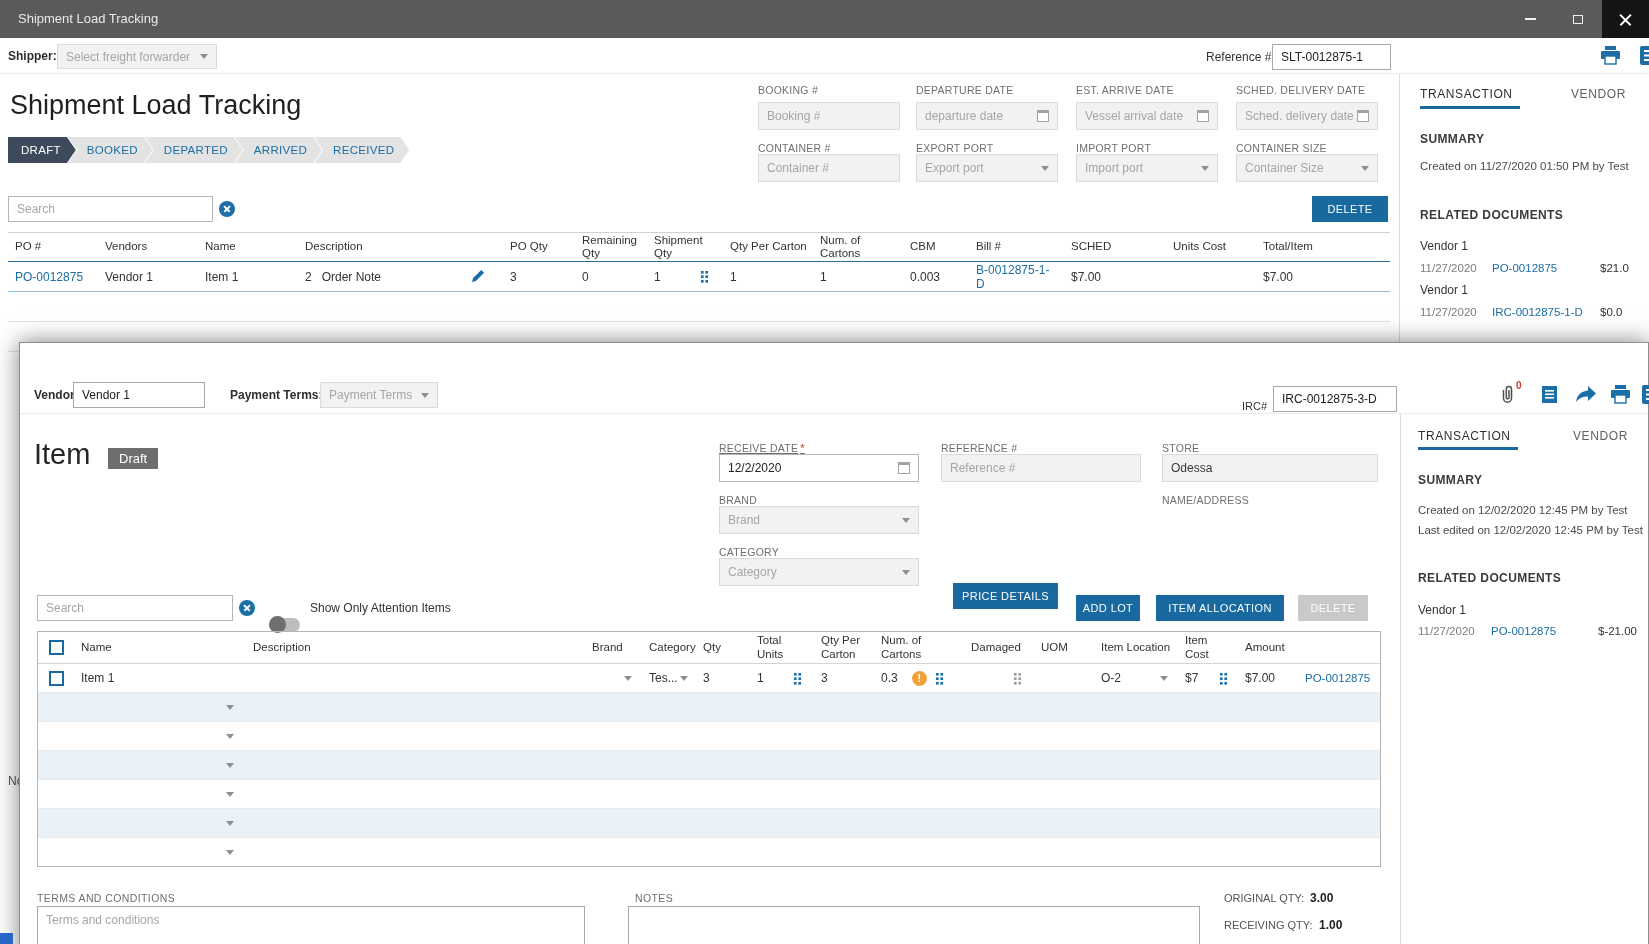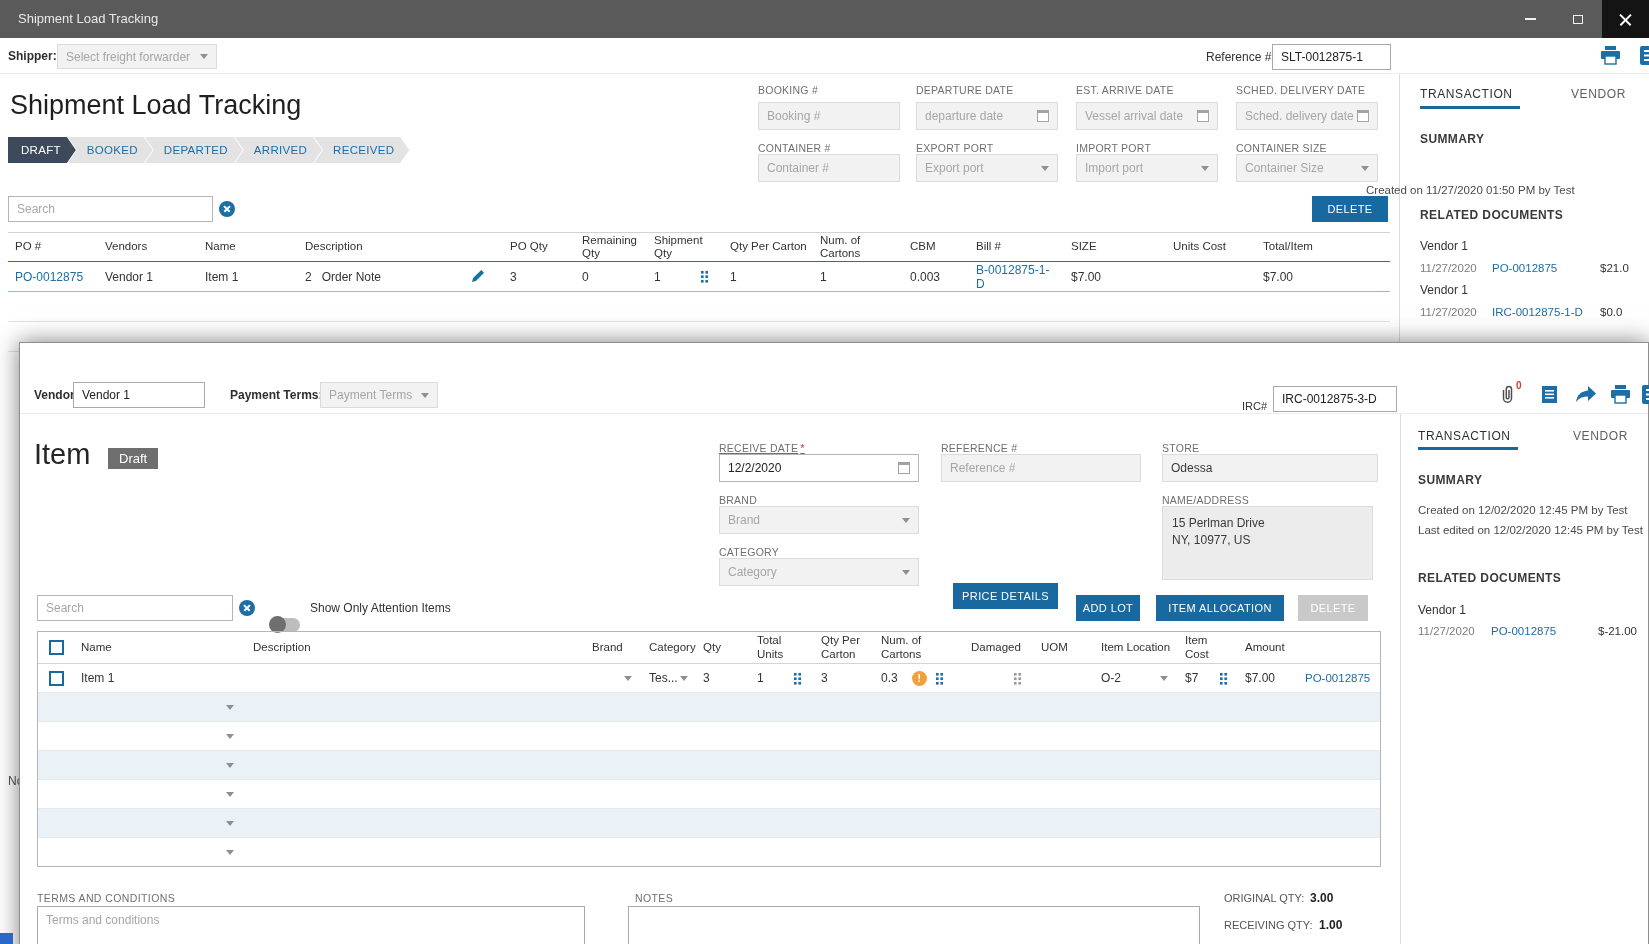--- a/index.html
+++ b/index.html
@@ -190,21 +190,21 @@
       <div class="hcell mc1">Vendors</div>
       <div class="hcell mc2">Name</div>
       <div class="hcell mc3">Description</div>
       <div class="hcell mc4">PO Qty</div>
       <div class="hcell mc5">Remaining Qty</div>
       <div class="hcell mc6">Shipment Qty</div>
       <div class="hcell mc7 nw">Qty Per Carton</div>
       <div class="hcell mc8">Num. of Cartons</div>
       <div class="hcell mc9">CBM</div>
       <div class="hcell mc10">Bill #</div>
-      <div class="hcell mc11">SIZE</div>
+      <div class="hcell mc11">SCHED</div>
       <div class="hcell mc12">Units Cost</div>
       <div class="hcell mc13">Total/Item</div>
     </div>
     <div class="abs hrow" style="left:8px;top:262px;width:1382px;height:30px;border-bottom:1px solid #8fb9d4;">
       <div class="cell mc0">
           <span class="link">PO-0012875</span>
         </div>
       <div class="cell mc1">Vendor 1</div>
       <div class="cell mc2">Item 1</div>
       <div class="cell mc3">
@@ -233,21 +233,21 @@
       <div class="cell mc13">$7.00</div>
     </div>
     <div class="abs" style="left:8px;top:292px;width:1382px;height:30px;border-bottom:1px solid #e2e2e2;"></div>
     <div class="abs" style="left:8px;top:322px;width:1382px;height:30px;border-bottom:1px solid #e2e2e2;"></div>
 
     <div class="abs" style="left:1399px;top:74px;width:1px;height:268px;background:#dcdcdc;"></div>
     <span class="abs tabtxt" style="left:1420px;top:87px;color:#2f2f2f;">TRANSACTION</span>
     <div class="abs" style="left:1420px;top:106px;width:100px;height:3px;background:#17699f;"></div>
     <span class="abs tabtxt" style="left:1571px;top:87px;color:#5f5f5f;">VENDOR</span>
     <span class="abs sbbold" style="left:1420px;top:132px;">SUMMARY</span>
-    <span class="abs sbtext" style="left:1366px;top:160px;margin-top:24px;">Created on 11/27/2020 01:50 PM by Test</span>
+    <span class="abs sbtext" style="left:1420px;top:160px;">Created on 11/27/2020 01:50 PM by Test</span>
     <span class="abs sbbold" style="left:1420px;top:208px;">RELATED DOCUMENTS</span>
     <span class="abs sbname" style="left:1420px;top:239px;">Vendor 1</span>
     <span class="abs sbdate" style="left:1420px;top:262px;">11/27/2020</span>
     <span class="abs sblink" style="left:1492px;top:262px;">PO-0012875</span>
     <span class="abs sbamt" style="left:1600px;top:262px;">$21.0</span>
     <span class="abs sbname" style="left:1420px;top:283px;">Vendor 1</span>
     <span class="abs sbdate" style="left:1420px;top:306px;">11/27/2020</span>
     <span class="abs sblink" style="left:1492px;top:306px;">IRC-0012875-1-D</span>
     <span class="abs sbamt" style="left:1600px;top:306px;">$0.0</span>
 
@@ -322,24 +322,20 @@
     <span class="abs lbl" style="left:1142px;top:99px;">STORE</span>
     <div class="abs fld dis" style="left:1142px;top:111px;width:216px;height:28px;">
       <span style="color:#3a3a3a;">Odessa</span>
     </div>
     <span class="abs lbl" style="left:699px;top:151px;">BRAND</span>
     <div class="abs fld dis" style="left:699px;top:163px;width:200px;height:28px;">
       <span class="ph">Brand</span>
       <span class="tri" style="margin-left:auto;"></span>
     </div>
     <span class="abs lbl" style="left:1142px;top:151px;">NAME/ADDRESS</span>
-    <div class="abs" style="left:1142px;top:163px;width:211px;height:74px;background:#ececec;border:1px solid #dcdcdc;padding:8px 9px;font-size:12px;color:#3a3a3a;line-height:1.45;">
-      <div>15 Perlman Drive</div>
-      <div>NY, 10977, US</div>
-    </div>
     <span class="abs lbl" style="left:699px;top:203px;">CATEGORY</span>
     <div class="abs fld dis" style="left:699px;top:215px;width:200px;height:28px;">
       <span class="ph">Category</span>
       <span class="tri" style="margin-left:auto;"></span>
     </div>
 
     <div class="abs" style="left:17px;top:252px;width:196px;height:26px;">
       <input class="inp" style="border-color: rgb(181, 181, 181);" placeholder="Search">
     </div>
     <div class="abs circx" style="left:219px;top:257px;"></div>

